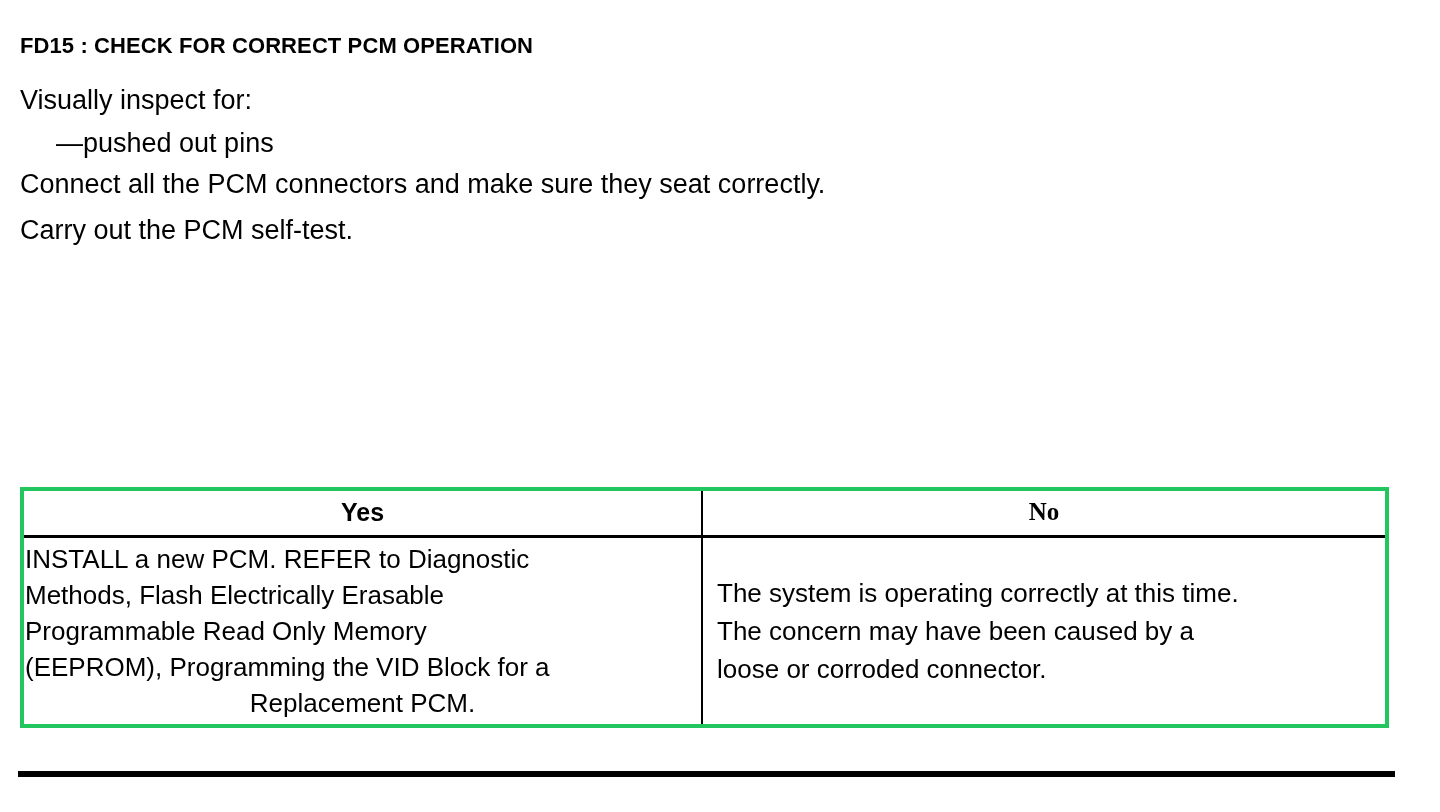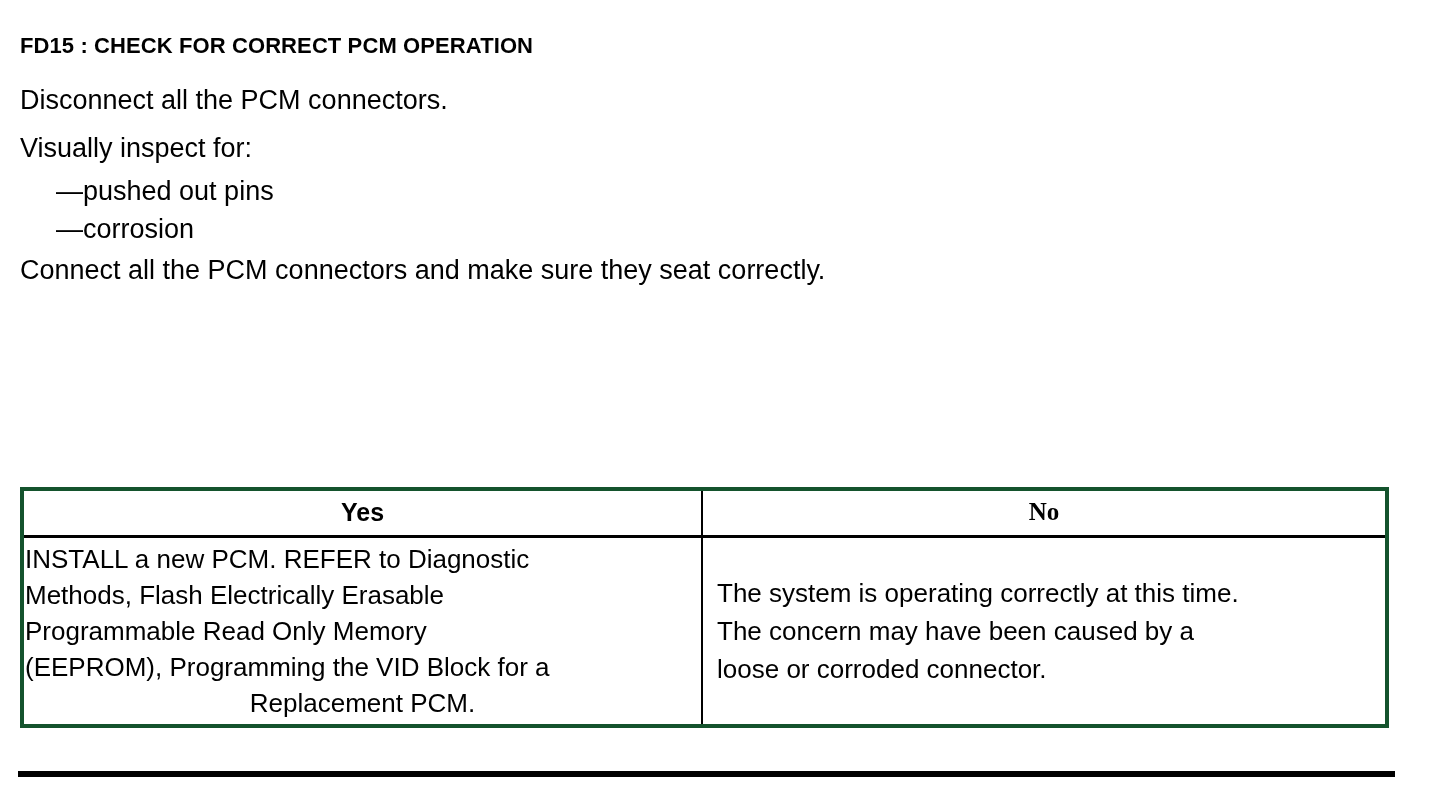--- a/index.html
+++ b/index.html
@@ -62,21 +62,21 @@
   }
 
   
   .decision-table {
     position: absolute;
     left: 20px;
     top: 487px;
     width: 1365px;
     border-collapse: collapse;
     table-layout: fixed;
-    border: 4px solid #14532d;
+    border: 4px solid #22c55e;
   }
   .decision-table col.c1 { width: 680px; }
   .decision-table col.c2 { width: 685px; }
 
   .decision-table th {
     border-bottom: 3px solid #000;
     border-right: 2px solid #000;
     font-size: 25px;
     font-weight: bold;
     text-align: center;
@@ -117,25 +117,24 @@
   }
 </style>
 </head>
 <body>
 
 <div class="page">
 
   <div class="step-title">FD15 : CHECK FOR CORRECT PCM OPERATION</div>
 
   <div class="instructions">
-    <div class="instr-line">Disconnect all the PCM connectors.</div>
     <div class="instr-line">Visually inspect for:</div>
     <div class="instr-line dash">—pushed out pins</div>
-    <div class="instr-line dash">—corrosion</div>
     <div class="instr-line tight-top">Connect all the PCM connectors and make sure they seat correctly.</div>
+    <div class="instr-line">Carry out the PCM self-test.</div>
   </div>
 
   <table class="decision-table">
     <colgroup>
       <col class="c1">
       <col class="c2">
     </colgroup>
     <thead>
       <tr>
         <th>Yes</th>

